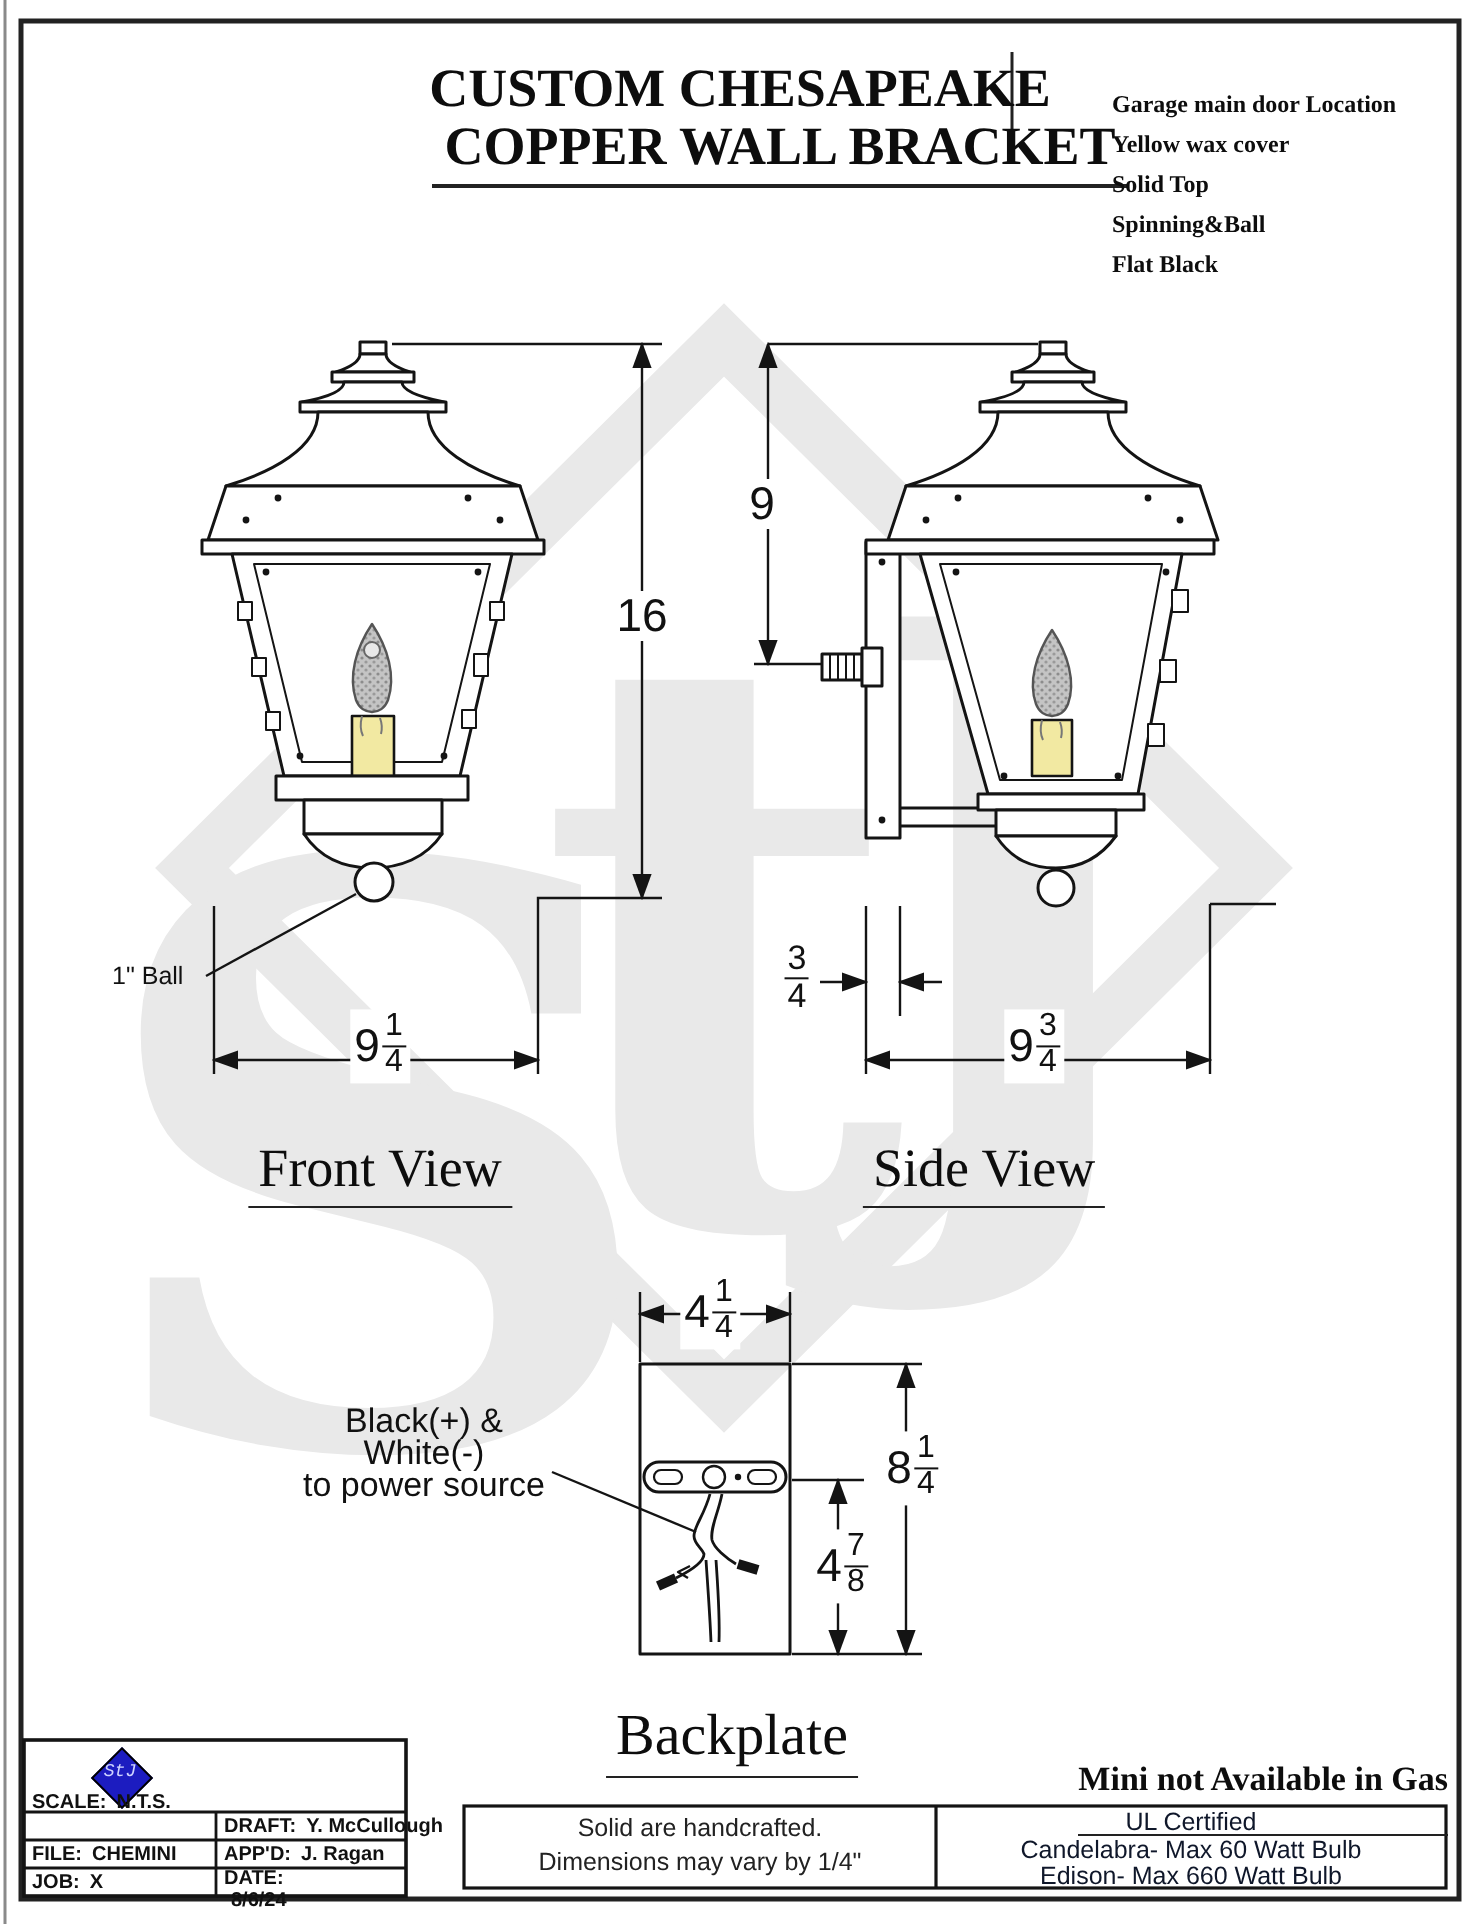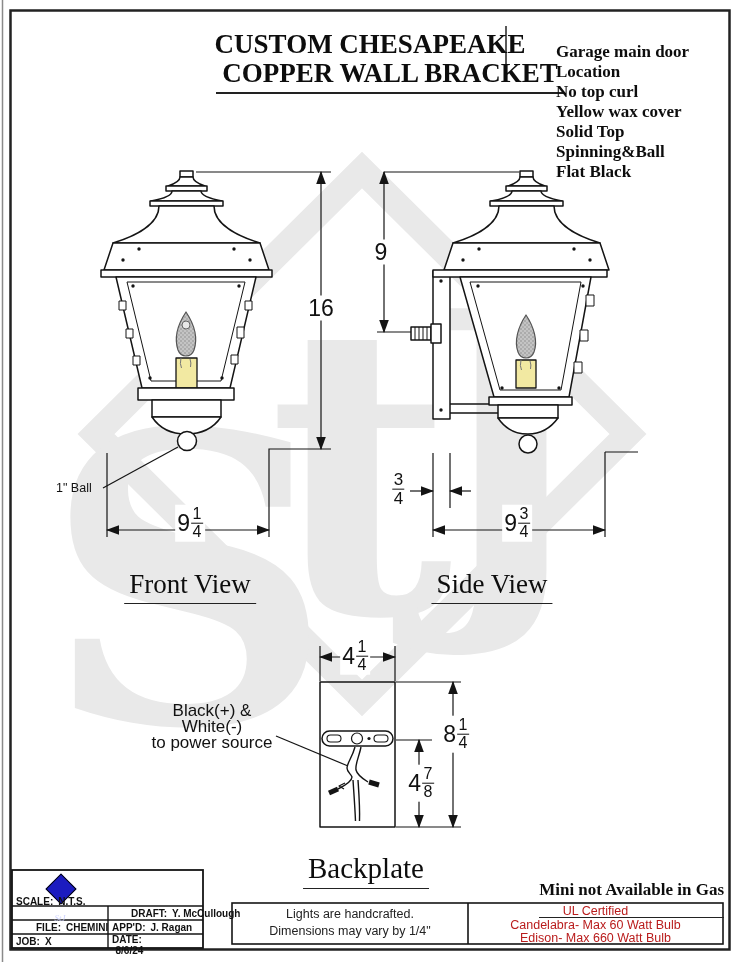--- a/index.html
+++ b/index.html
@@ -6,45 +6,45 @@
   #page{position:relative;width:736px;height:962px;background:#fff;overflow:hidden;
         font-family:"Liberation Sans",sans-serif;color:#111;}
   svg{position:absolute;left:0;top:0;}
   .txt{position:absolute;}
   
   .title{left:160px;top:30px;width:420px;text-align:center;
          font-family:"Liberation Serif",serif;font-weight:bold;font-size:27px;line-height:29px;color:#0d0d0d;}
   .title .u{display:inline-block;border-bottom:2.5px solid #222;padding:0 6px 4px;margin-left:40px;}
   
   .notes{left:556px;top:42px;width:176px;font-family:"Liberation Serif",serif;
-         font-weight:bold;font-size:17px;line-height:20px;color:#0d0d0d;}
+         font-weight:bold;font-size:12px;line-height:20px;color:#0d0d0d;}
   
   .dim{position:absolute;transform:translate(-50%,-50%);display:flex;align-items:center;
        background:#fff;padding:1px 2px;font-size:23px;line-height:1;color:#111;white-space:nowrap;}
   .frac{display:flex;flex-direction:column;align-items:center;font-size:16px;line-height:1.05;margin-left:1px;}
   .frac .num{border-bottom:1.8px solid #111;padding:0 1.5px;}
   .small-label{position:absolute;font-size:12.5px;color:#111;}
   .wire-label{left:146px;top:703px;width:132px;text-align:center;font-size:17px;line-height:16px;}
   
   .view-label{position:absolute;transform:translateX(-50%);font-family:"Liberation Serif",serif;
               font-size:27px;color:#0d0d0d;}
   .view-label .u{display:inline-block;border-bottom:1.5px solid #222;padding:0 5px 3px;}
   
   .tb-company{left:80px;top:872px;width:118px;text-align:center;}
   .tb-name{font-family:"Liberation Serif",serif;font-size:17px;color:#111;}
   .tb-brand{font-family:"Liberation Mono",monospace;font-weight:bold;font-size:12px;letter-spacing:2px;color:#000;}
   .tb-cell{position:absolute;height:14px;display:flex;align-items:center;font-size:10px;font-weight:bold;}
   .tb-cell .lab{margin-right:5px;}
   .logo-diamond{position:absolute;left:50px;top:878px;width:20px;height:20px;background:#1c1cc0;
                 border:1px solid #000;transform:rotate(45deg);}
   .logo-letters{position:absolute;left:46px;top:881px;width:28px;text-align:center;
-                font-family:Liberation Serif, serif;font-style:italic;font-size:9px;color:#cfd4ff;margin-top:32px;}
+                font-family:Liberation Mono, monospace;font-style:italic;font-size:9px;color:#cfd4ff;}
   
   .foot-center{left:232px;top:906px;width:236px;text-align:center;font-size:12.5px;line-height:17px;color:#222;}
-  .foot-right{left:468px;top:905px;width:255px;text-align:center;font-size:12.5px;line-height:13.5px;color:#b91c1c;}
+  .foot-right{left:468px;top:905px;width:255px;text-align:center;font-size:12.5px;line-height:13.5px;color:#0f172a;}
   .gas-note{position:absolute;right:12px;top:880px;font-family:"Liberation Serif",serif;
             font-weight:bold;font-size:17px;color:#0d0d0d;border-bottom:1.5px solid #222;padding-bottom:17px;}
 </style>
 </head>
 <body>
 
 <div id="page">
 
   <svg width="736" height="962" viewBox="0 0 736 962">
     <defs>
@@ -228,21 +228,20 @@
     </g>
   </svg>
 
   <div class="txt title">
     <div>CUSTOM CHESAPEAKE</div>
     <div><span class="u">COPPER WALL BRACKET</span></div>
   </div>
 
   <div class="txt notes">
     <div>Garage main door Location</div>
-    <div>No top curl</div>
     <div>Yellow wax cover</div>
     <div>Solid Top</div>
     <div>Spinning&amp;Ball</div>
     <div>Flat Black</div>
   </div>
 
   <div class="dim" style="left:321px;top:308px;">
     <span>16</span>
   </div>
   <div class="dim" style="left:190px;top:523px;">
@@ -305,43 +304,43 @@
   <div class="view-label" style="left:366px;top:852px;font-size:29px;">
     <span class="u">Backplate</span>
   </div>
 
   <div class="logo-diamond"></div>
   <div class="logo-letters">StJ</div>
   <div class="tb-cell" style="left:16px;top:894px;align-items:center;">
     <span class="lab">SCALE:</span>
       <span>N.T.S.</span>
   </div>
-  <div class="tb-cell" style="left:112px;top:906px;margin-left:19px;">
+  <div class="tb-cell" style="left:112px;top:906px;">
     <span class="lab">DRAFT:</span>
       <span>Y. McCullough</span>
   </div>
-  <div class="tb-cell" style="left:16px;top:920px;margin-left:20px;">
+  <div class="tb-cell" style="left:16px;top:920px;">
     <span class="lab">FILE:</span>
       <span>CHEMINI</span>
   </div>
   <div class="tb-cell" style="left:112px;top:920px;">
     <span class="lab">APP'D:</span>
       <span>J. Ragan</span>
   </div>
   <div class="tb-cell" style="left:16px;top:934px;">
     <span class="lab">JOB:</span>
       <span>X</span>
   </div>
   <div class="tb-cell" style="left:112px;top:934px;flex-direction:column;">
     <span class="lab">DATE:</span>
       <span>8/6/24</span>
   </div>
 
   <div class="txt foot-center">
-    <div>Lights are handcrafted.</div>
+    <div>Solid are handcrafted.</div>
     <div>Dimensions may vary by 1/4"</div>
   </div>
   <div class="gas-note">Mini not Available in Gas</div>
   <div class="txt foot-right">
     <div>UL Certified</div>
     <div>Candelabra- Max 60 Watt Bulb</div>
     <div>Edison- Max 660 Watt Bulb</div>
   </div>
 
 </div>

